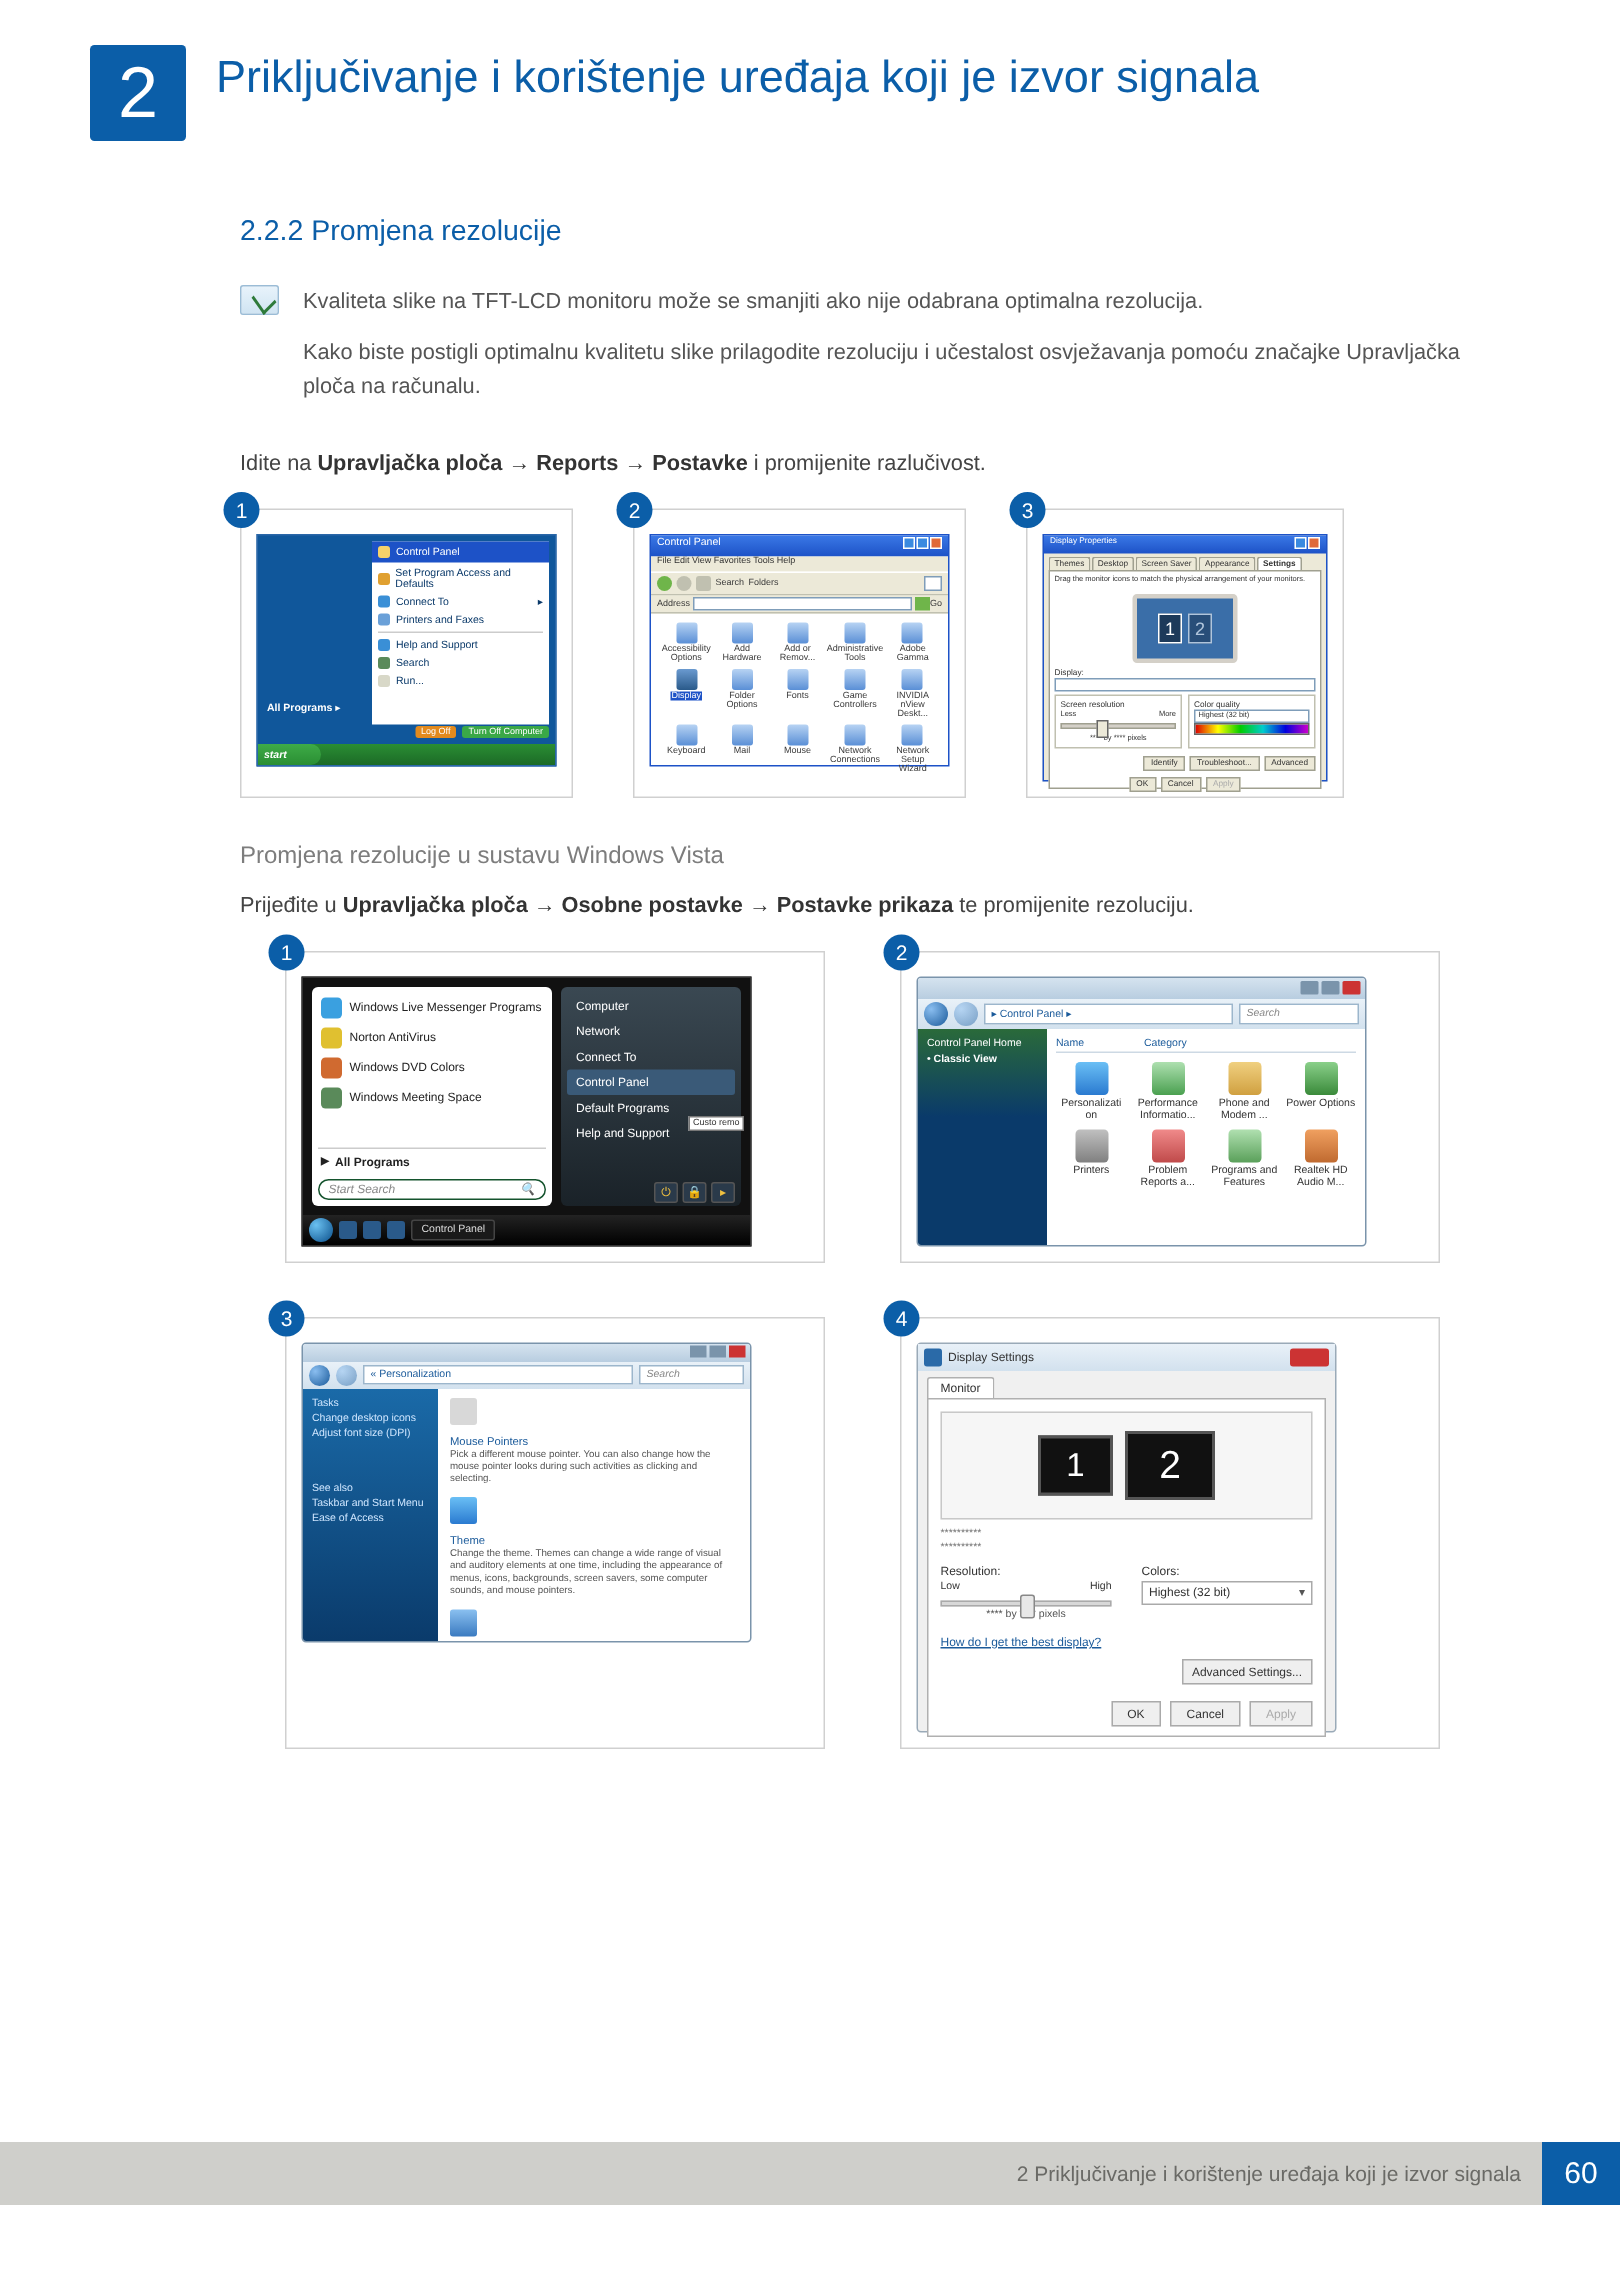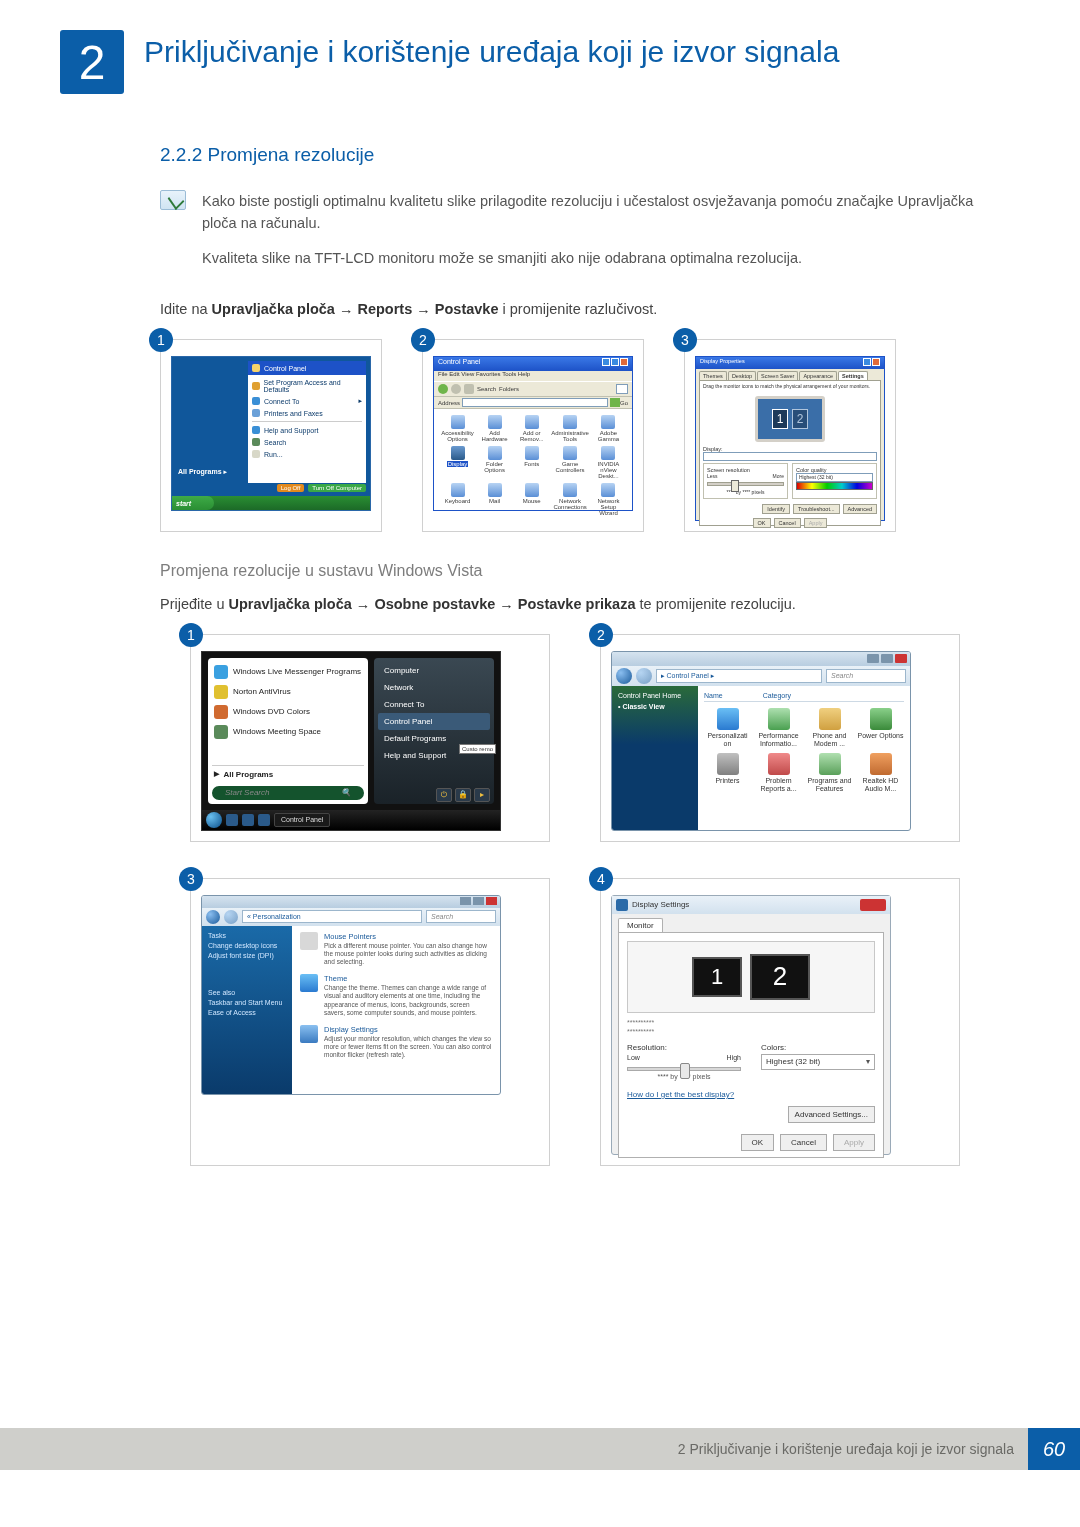--- a/index.html
+++ b/index.html
@@ -225,21 +225,21 @@
   
   .v-start{
     width:300px;height:180px;background:#111;border:1px solid #333;
     position:relative;font-size:8px;color:#ddd;
   }
   .v-start .leftpane{position:absolute;left:6px;top:6px;bottom:26px;width:160px;background:#fff;border-radius:4px;padding:4px;color:#222;display:flex;flex-direction:column;}
   .v-start .leftpane .row{display:flex;align-items:center;gap:5px;padding:3px 2px;}
   .v-start .leftpane .row .ic{width:14px;height:14px;border-radius:3px;}
   .v-start .leftpane .allp{border-top:1px solid #ccc;margin-top:auto;padding:4px 2px;display:flex;align-items:center;gap:4px;font-weight:bold;}
   .v-start .leftpane .allp::before{content:"▶";font-size:7px;}
-  .v-start .leftpane .search{margin-top:3px;height:14px;border:7px solid #14532d;border-radius:7px;background:#fff;font-style:italic;color:#888;padding:0 6px;display:flex;align-items:center;justify-content:space-between;}
+  .v-start .leftpane .search{margin-top:3px;height:14px;border:1px solid #14532d;border-radius:7px;background:#fff;font-style:italic;color:#888;padding:0 6px;display:flex;align-items:center;justify-content:space-between;}
   .v-start .rightpane{position:absolute;right:6px;top:6px;bottom:26px;width:120px;background:linear-gradient(#3a4852,#1a2228);border-radius:4px;padding:4px;}
   .v-start .rightpane .it{padding:4px 6px;color:#fff;border-radius:2px;}
   .v-start .rightpane .it.hl{background:#3a5a78;}
   .v-start .rightpane .custo{position:absolute;right:-2px;top:86px;background:#fff;color:#333;border:1px solid #777;padding:1px 2px;font-size:6px;}
   .v-start .taskbar{position:absolute;left:0;right:0;bottom:0;height:20px;background:linear-gradient(#232323,#000);display:flex;align-items:center;padding:0 4px;gap:4px;}
   .v-start .taskbar .orb{width:16px;height:16px;border-radius:50%;background:radial-gradient(circle at 30% 30%,#6ac0f0,#0a4e8a);}
   .v-start .taskbar .ql{width:12px;height:12px;background:#2a5a8a;border-radius:2px;}
   .v-start .taskbar .task{height:14px;padding:0 6px;border:1px solid #444;background:#1a1a1a;border-radius:2px;color:#ddd;font-size:7px;display:flex;align-items:center;}
   .v-start .power{position:absolute;right:10px;bottom:28px;display:flex;gap:3px;}
   .v-start .power span{width:16px;height:14px;background:#2a3a4a;border:1px solid #555;border-radius:2px;display:flex;align-items:center;justify-content:center;color:#f0c040;font-size:8px;}
@@ -277,21 +277,21 @@
   .v-pers .tbar span.b{background:#7a94ab;}
   .v-pers .nav{height:18px;background:linear-gradient(#e9f1f8,#d2e1ee);display:flex;align-items:center;padding:0 4px;gap:4px;}
   .v-pers .nav .bk{width:14px;height:14px;border-radius:50%;background:radial-gradient(circle at 30% 30%,#8abef0,#1a5a9a);}
   .v-pers .nav .crumb{flex:1;height:13px;background:#fff;border:1px solid #9cb6cc;padding:0 4px;display:flex;align-items:center;color:#1a5a9a;}
   .v-pers .nav .srch{width:70px;height:13px;background:#fff;border:1px solid #9cb6cc;color:#888;font-style:italic;padding:0 4px;display:flex;align-items:center;}
   .v-pers .body{display:flex;height:170px;}
   .v-pers .side{width:90px;background:linear-gradient(#1a6aa8,#0a3a6a);color:#fff;padding:6px;}
   .v-pers .side .hd{color:#cfe6ff;font-size:7px;margin-bottom:3px;}
   .v-pers .side .lnk{font-size:7px;margin:3px 0;color:#cfe6ff;}
   .v-pers .main{flex:1;padding:6px 8px;color:#444;}
-  .v-pers .entry{display:flex;gap:6px;margin-bottom:8px;}
+  .v-pers .entry{display:flex;gap:6px;margin-bottom:8px;flex-direction:column;}
   .v-pers .entry .ic{width:18px;height:18px;flex-shrink:0;border-radius:2px;}
   .v-pers .entry .tt{color:#1a5a9a;font-size:7.5px;margin-bottom:1px;}
   .v-pers .entry .ds{font-size:6.5px;line-height:1.25;color:#555;}
 
   
   .v-ds{
     width:280px;height:260px;border:1px solid #9aaab8;background:#f0f0f0;border-radius:3px;
     font-size:8px;color:#333;position:relative;padding:0;
   }
   .v-ds .tbar{height:18px;background:linear-gradient(#e9f1f8,#d2e1ee);display:flex;align-items:center;justify-content:space-between;padding:0 4px;}
@@ -324,40 +324,40 @@
   
   .footer{
     position:absolute;left:0;right:0;bottom:0;
     height:42px;background:#cfcfcb;
     display:flex;align-items:center;justify-content:flex-end;
     padding-right:0;
   }
   .footer .ftxt{color:#6a6a66;font-size:14px;margin-right:14px;}
   .footer .pnum{
     width:52px;height:42px;background:#0b5ea8;color:#fff;
-    display:flex;align-items:center;justify-content:center;font-size:20px;font-style:italic;
+    display:flex;align-items:center;justify-content:center;font-size:20px;
   }
 </style>
 </head>
 <body>
 
 <div class="page">
 
   <div class="chapter-head">
     <div class="chapter-num">2</div>
     <div class="chapter-title">Priključivanje i korištenje uređaja koji je izvor signala</div>
   </div>
 
   <div class="section-heading">2.2.2 Promjena rezolucije</div>
 
   <div class="note-block">
     <div class="note-icon"></div>
     <div class="note-text">
+      <p>Kvaliteta slike na TFT-LCD monitoru može se smanjiti ako nije odabrana optimalna rezolucija.</p>
       <p>Kako biste postigli optimalnu kvalitetu slike prilagodite rezoluciju i učestalost osvježavanja pomoću značajke Upravljačka ploča na računalu.</p>
-      <p>Kvaliteta slike na TFT-LCD monitoru može se smanjiti ako nije odabrana optimalna rezolucija.</p>
     </div>
   </div>
 
   <p class="body-text">
     <span>Idite na </span><b>Upravljačka ploča → Reports → Postavke</b><span> i promijenite razlučivost.</span>
   </p>
 
   <div class="xp-row">
 
     <div class="shot-frame">

